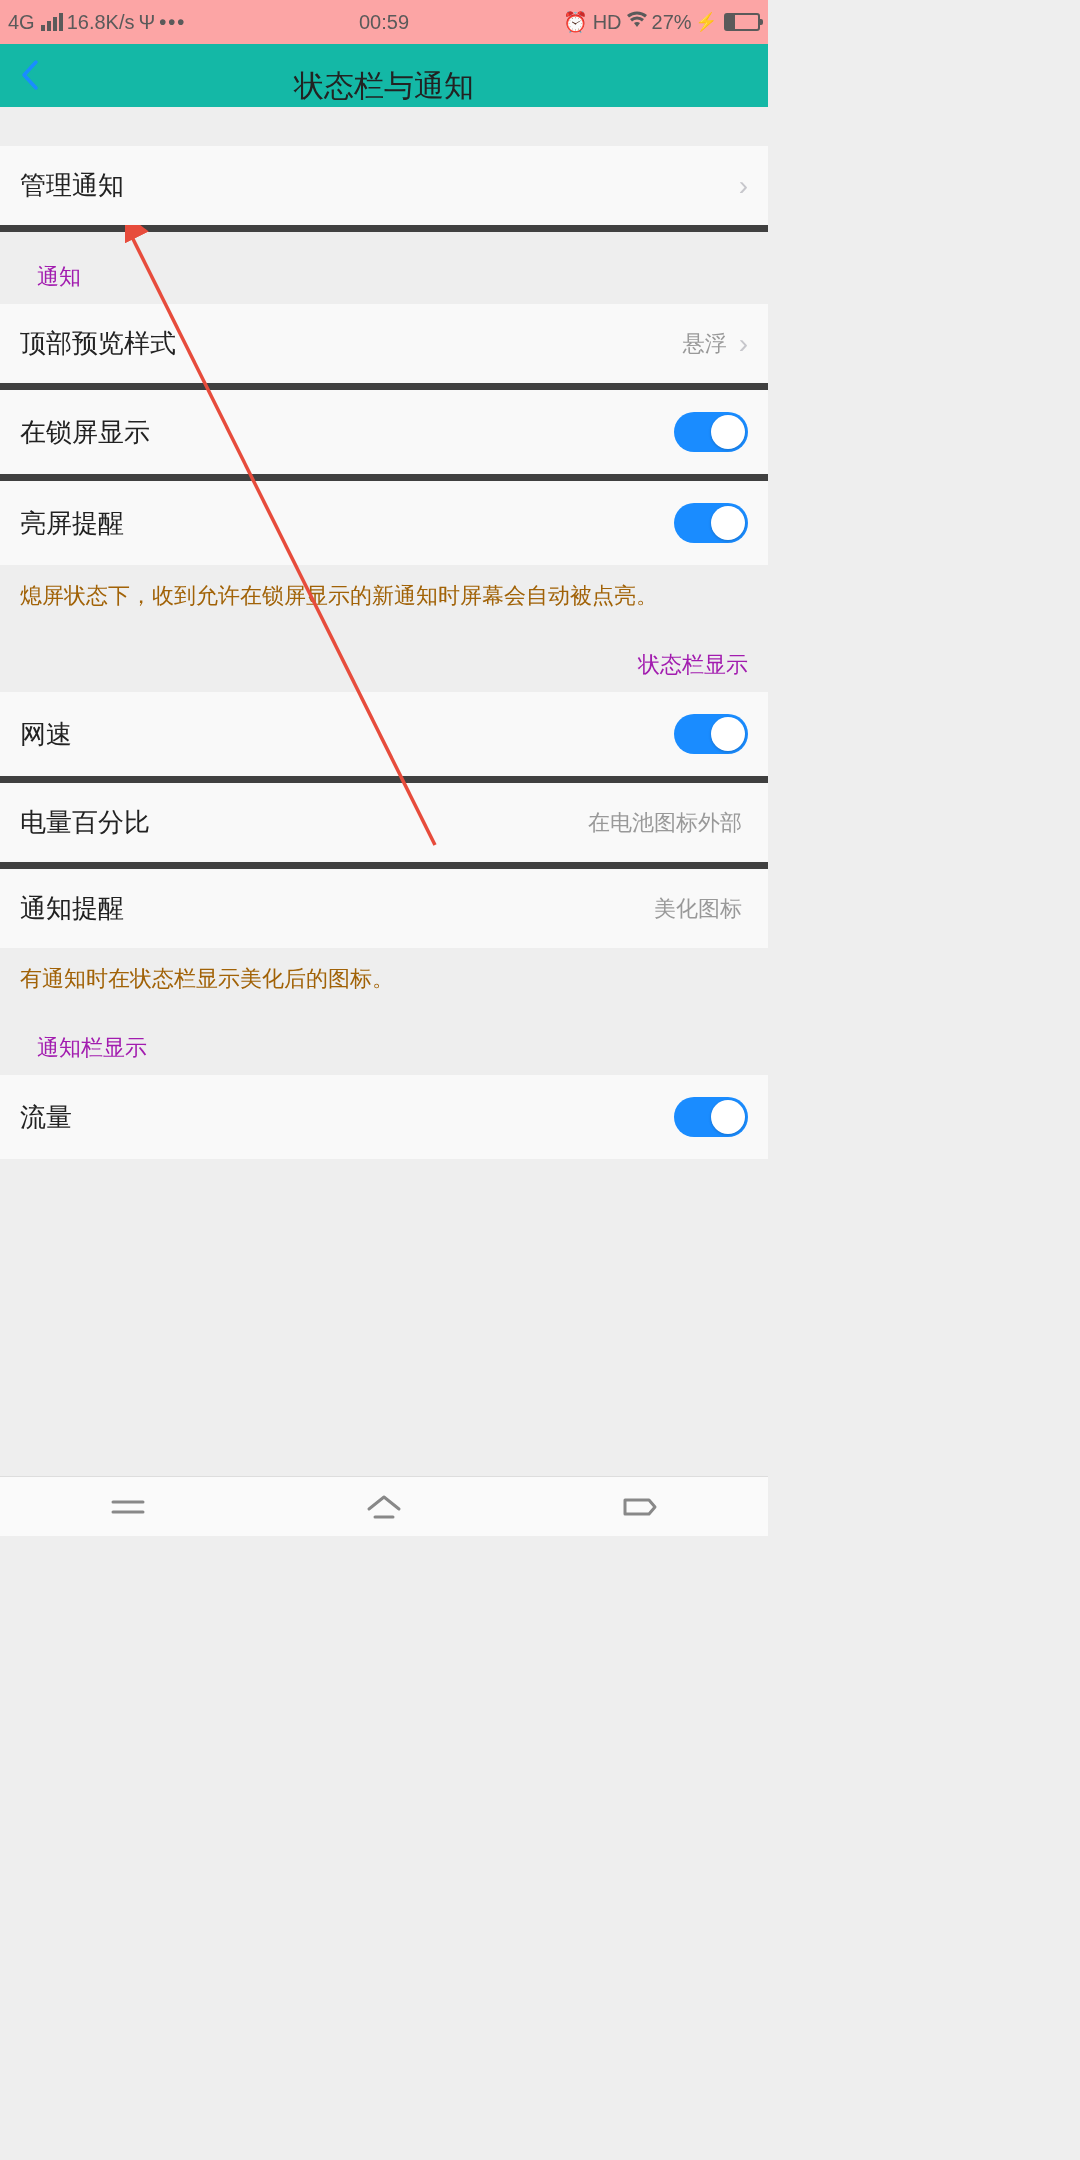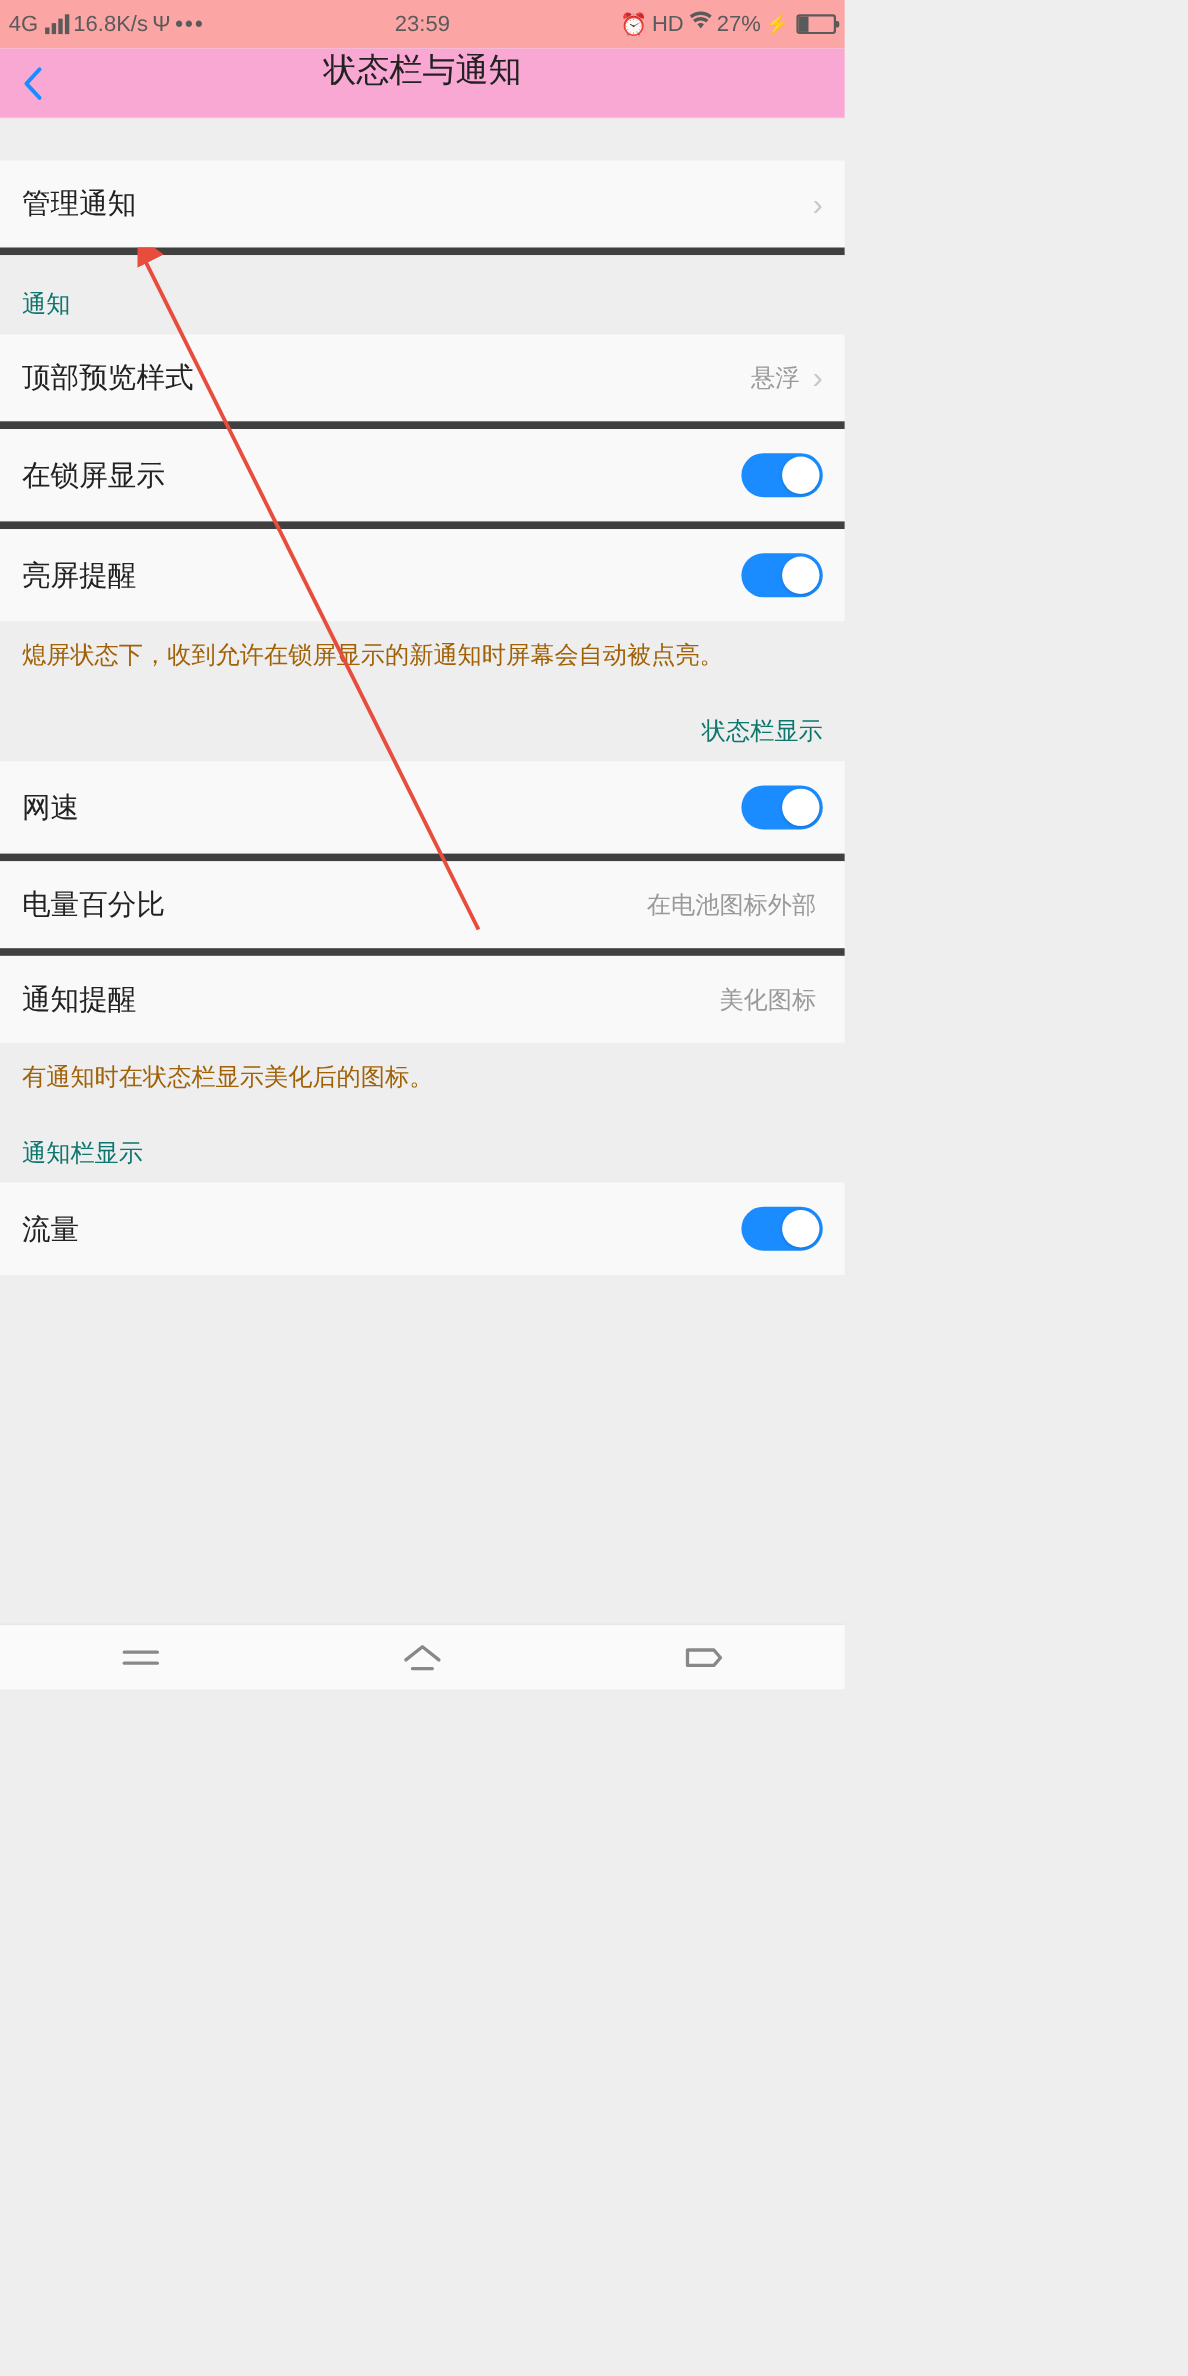--- a/index.html
+++ b/index.html
@@ -39,41 +39,41 @@
       position: relative; margin-left: 2px;
     }
     .battery::after {
       content:''; position:absolute; right:-5px; top:4px; width:3px; height:6px;
       background:#5a5a5a; border-radius:0 2px 2px 0;
     }
     .battery .fill { height:100%; width:27%; background:#5a5a5a; }
 
     .header {
       height: 64px;
-      background: #f9a8d4;
+      background: #14b8a6;
       display: flex;
-      align-items: flex-start;
+      align-items: flex-end;
       position: relative;
       border-bottom: 1px solid #eee;
     }
     .back-btn {
       width: 60px; height: 64px;
       display:flex; align-items:center; justify-content:center;
       color: #1a8cff; font-size: 34px;
     }
     .header-title {
       position:absolute; left:50%; transform:translateX(-50%);
       font-size: 30px; font-weight: 500; color: #222;
     }
 
     .gap { height: 38px; background: #eeeeee; }
 
     .section-header {
-      padding: 30px 20px 12px 20px;
-      color: #0f766e; font-size: 22px;
+      padding: 30px 20px 12px 37px;
+      color: #a21caf; font-size: 22px;
       background:#eeeeee;
     }
 
     .item {
       background: #f9f9f9;
       padding: 22px 20px;
       display: flex;
       align-items: center;
       justify-content: space-between;
       border-bottom: 7px solid #404040;
@@ -126,21 +126,21 @@
     <span class="signal-bars">
         <span></span>
         <span></span>
         <span></span>
         <span></span>
       </span>
     <span>16.8K/s</span>
     <span>Ψ</span>
     <span class="dots">•••</span>
   </div>
-  <div class="center">23:59</div>
+  <div class="center">00:59</div>
   <div class="right">
     <span class="alarm">⏰</span>
     <span>HD</span>
     <span class="wifi">
       <svg width="22" height="18" viewBox="0 0 22 18">
           <path fill="#5a5a5a" d="M11 16 l3 -4 a5 5 0 0 0 -6 0 z M4 8 a11 11 0 0 1 14 0 l-2 2.5 a7.5 7.5 0 0 0 -10 0 z M1 4 a16 16 0 0 1 20 0 l-2 2.5 a12.5 12.5 0 0 0 -16 0 z"></path>
         </svg>
     </span>
     <span>27%</span>
     <span style="font-size:18px;">⚡</span>

